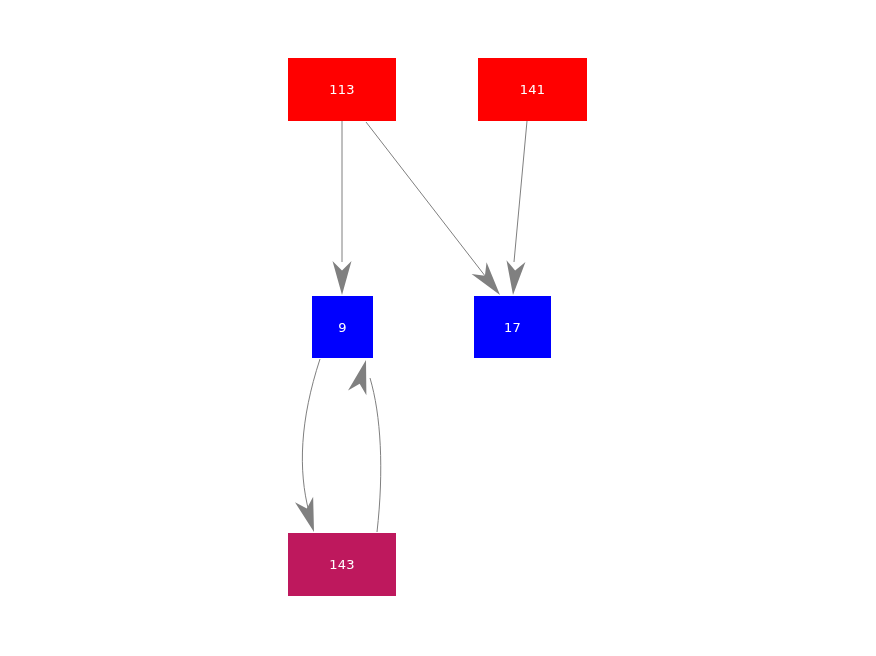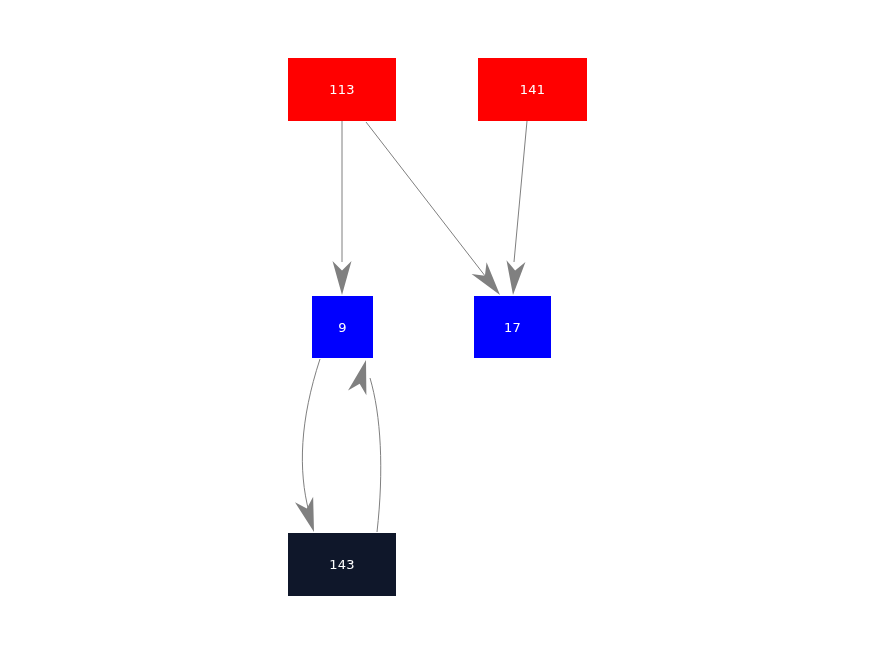--- a/index.html
+++ b/index.html
@@ -68,17 +68,17 @@
   </div>
 
   <div class="graph-node" style="left: 312px; top: 296px; width: 61px; height: 62px; background: rgb(0, 0, 255);">
     <span class="node-label">9</span>
   </div>
 
   <div class="graph-node" style="left: 474px; top: 296px; width: 77px; height: 62px; background: rgb(0, 0, 255);">
     <span class="node-label">17</span>
   </div>
 
-  <div class="graph-node" style="left: 288px; top: 533px; width: 108px; height: 63px; background: #0f172a;">
+  <div class="graph-node" style="left: 288px; top: 533px; width: 108px; height: 63px; background: #be185d;">
     <span class="node-label">143</span>
   </div>
 
 </div>
 
 </body></html>

